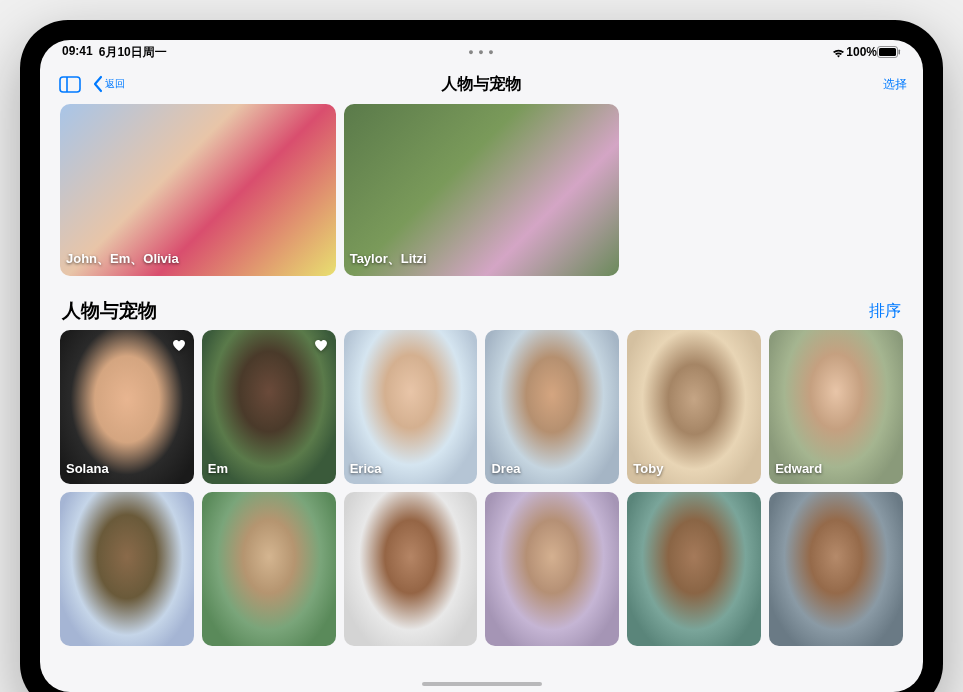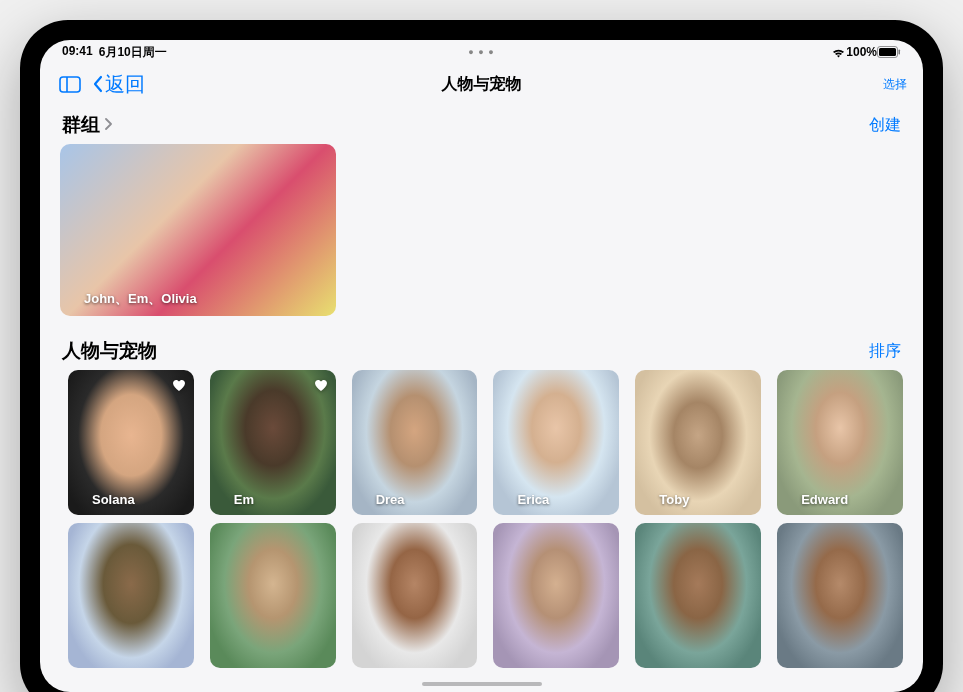--- a/index.html
+++ b/index.html
@@ -90,21 +90,21 @@
       align-items: center;
       justify-content: center;
       cursor: pointer;
       color: #007aff;
     }
     .back-button {
       display: flex;
       align-items: center;
       gap: 2px;
       cursor: pointer;
-      font-size: 20px;
+      font-size: 10px;
       color: #007aff;
     }
     .nav-title {
       font-size: 16px;
       font-weight: 600;
       color: #000;
       position: absolute;
       left: 50%;
       transform: translateX(-50%);
     }
@@ -154,39 +154,38 @@
     .group-tile {
       position: relative;
       aspect-ratio: 16/10;
       border-radius: 10px;
       overflow: hidden;
       cursor: pointer;
     }
     .tile-label {
       position: absolute;
       bottom: 8px;
-      left: 24px;
+      left: 6px;
       color: #fff;
       font-size: 13px;
       font-weight: 600;
       text-shadow: 0 1px 3px rgba(0,0,0,0.6);
     }
     
     .people-grid {
       display: grid;
       grid-template-columns: repeat(6, 1fr);
       gap: 8px;
     }
     .person-tile {
       position: relative;
       aspect-ratio: 1/1.15;
       border-radius: 10px;
       overflow: hidden;
       cursor: pointer;
-      margin-left: 8px;
     }
     .favorite-badge {
       position: absolute;
       top: 6px;
       right: 6px;
       width: 18px;
       height: 18px;
       display: flex;
       align-items: center;
       justify-content: center;
@@ -273,36 +272,29 @@
             </svg>
           <span>返回</span>
         </div>
       </div>
       <div class="nav-title">人物与宠物</div>
       <div class="nav-right">选择</div>
     </div>
 
     <div class="content">
 
-      <div class="section-header">
-        <div class="section-title">
-          <span>群组</span>
-          <span class="chevron-small">
-            <svg width="8" height="12" viewBox="0 0 8 12">
-                <path d="M2 1 L7 6 L2 11" fill="none" stroke="#8e8e93" stroke-width="1.8" stroke-linecap="round" stroke-linejoin="round"></path>
-              </svg>
-          </span>
-        </div>
-        <div class="section-action">创建</div>
-      </div>
 
       <div class="groups-grid">
         <div class="group-tile">
           <div class="photo g1"></div>
           <div class="tile-label">John、Em、Olivia</div>
+        </div>
+        <div class="group-tile">
+          <div class="photo g3"></div>
+          <div class="tile-label">Taylor、Litzi</div>
         </div>
       </div>
 
       <div class="section-header">
         <div class="section-title">人物与宠物</div>
         <div class="section-action">排序</div>
       </div>
 
       <div class="people-grid">
         <div class="person-tile">
@@ -317,26 +309,26 @@
         <div class="person-tile">
           <div class="photo p2"></div>
           <div class="favorite-badge">
               <svg width="14" height="13" viewBox="0 0 14 13">
                 <path d="M7 12 C4 9.5 1 7 1 4.2 C1 2.4 2.4 1 4.2 1 C5.3 1 6.3 1.6 7 2.5 C7.7 1.6 8.7 1 9.8 1 C11.6 1 13 2.4 13 4.2 C13 7 10 9.5 7 12 Z" fill="#fff"></path>
               </svg>
             </div>
           <div class="tile-label">Em</div>
         </div>
         <div class="person-tile">
+          <div class="photo p4"></div>
+          <div class="tile-label">Erica</div>
+        </div>
+        <div class="person-tile">
           <div class="photo p3"></div>
           <div class="tile-label">Drea</div>
-        </div>
-        <div class="person-tile">
-          <div class="photo p4"></div>
-          <div class="tile-label">Erica</div>
         </div>
         <div class="person-tile">
           <div class="photo p5"></div>
           <div class="tile-label">Toby</div>
         </div>
         <div class="person-tile">
           <div class="photo p6"></div>
           <div class="tile-label">Edward</div>
         </div>
 

